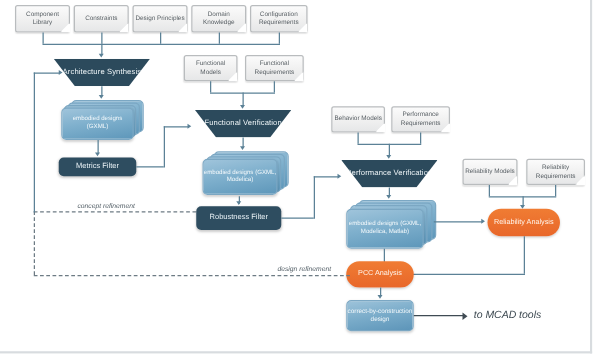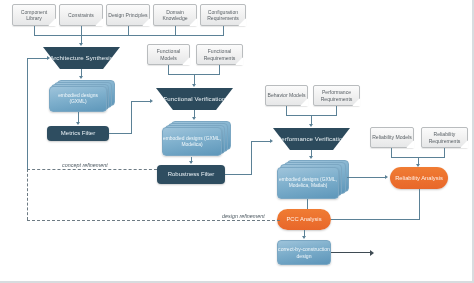--- a/index.html
+++ b/index.html
@@ -292,20 +292,21 @@
   </div>
   <div class="ln lnv" style="left:304px;top:230px;height:7px;"></div>
   <div class="arrow arr-down" style="left:301.5px;top:236px;"></div>
 
   <div class="node bluebox" style="left:277px;top:240px;width:54px;height:25px;">
     <span>correct-by-construction design</span>
   </div>
 
   <div class="darkarrow" style="left:331px;top:252px;width:40px;"></div>
   <div class="darkarrow-head" style="left:370px;top:249.5px;"></div>
+  <div class="outlabel" style="left:379px;top:246px;">to MCAD tools</div>
 
   <div class="dash" style="left:27px;top:169px;width:130px;"></div>
   <div class="dashv" style="left:27px;top:169px;height:51px;"></div>
   <div class="reflabel" style="left:62px;top:162px;">concept refinement</div>
 
   <div class="ln lnv" style="left:27px;top:58px;height:112px;"></div>
   <div class="ln lnh" style="left:27px;top:58px;width:21px;"></div>
   <div class="arrow arr-right" style="left:47px;top:55.5px;"></div>
 
   <div class="dash" style="left:27px;top:220px;width:253px;"></div>

